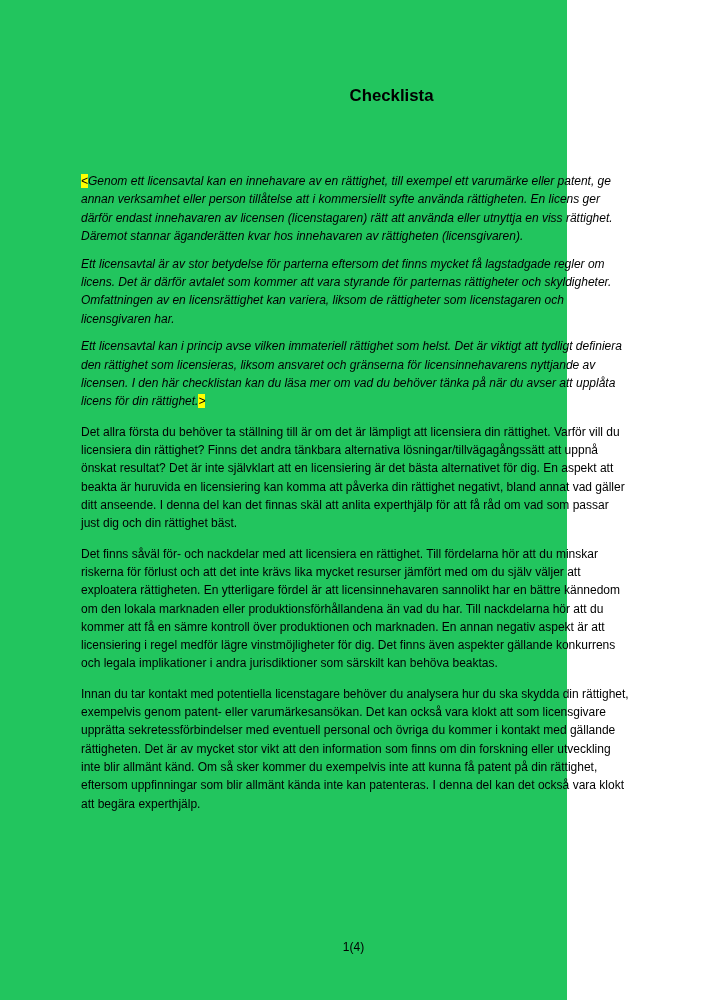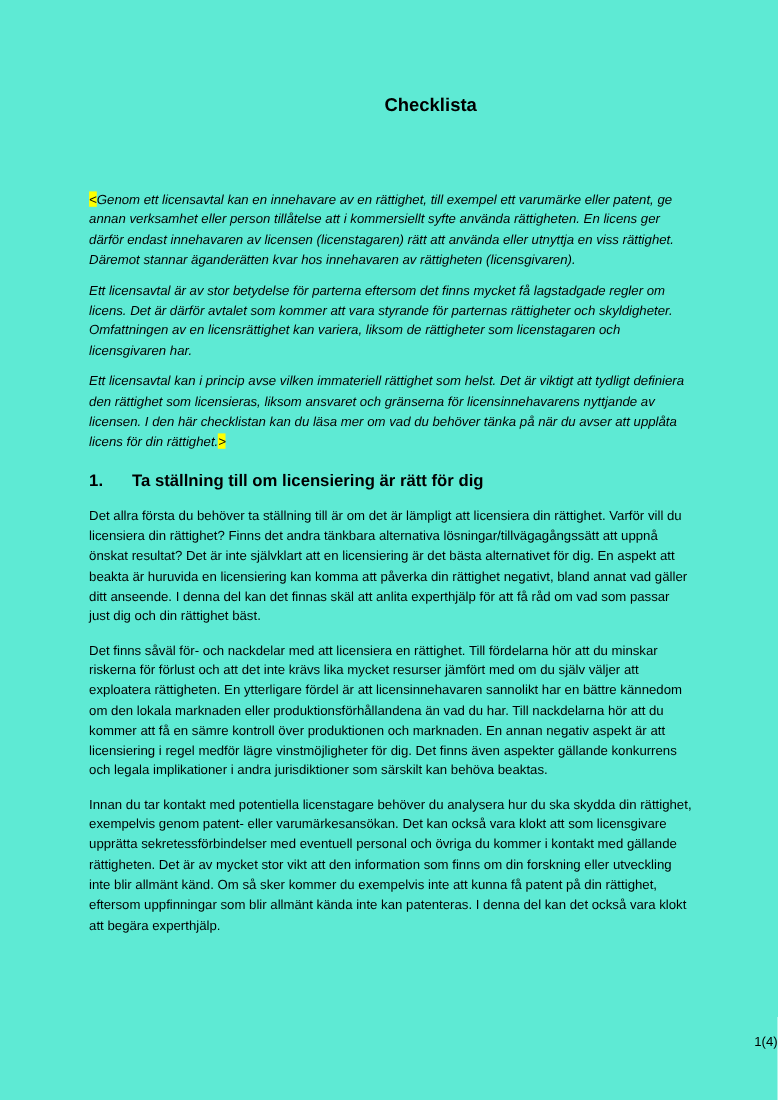--- a/index.html
+++ b/index.html
@@ -9,23 +9,23 @@
   body {
     width: 707px;
     height: 1000px;
     font-family: "Liberation Sans", "DejaVu Sans", sans-serif;
     color: #000000;
     position: relative;
     overflow: hidden;
   }
   .page {
     position: relative;
-    width: 707px;
+    width: 567px;
     height: 1000px;
-    background: #5eead4;
+    background: #22c55e;
   }
   
   .title-block {
     padding-top: 86px;
     margin-left: 81px;
     width: 621px;
     text-align: center;
   }
   .doc-title {
     font-size: 16.8px;
@@ -64,21 +64,21 @@
   }
   .sec-num {
     display: inline-block;
     width: 39px;
   }
   .page-footer {
     position: absolute;
     left: 0;
     top: 940px;
     width: 707px;
-    text-align: right;
+    text-align: center;
     font-size: 12px;
     line-height: 15px;
   }
 </style>
 </head>
 <body>
 
 <div class="page">
 
   <header class="title-block">
@@ -87,21 +87,20 @@
 
   <main class="content">
 
     <section>
       <p class="intro"><span class="hl">&lt;</span><span>Genom ett licensavtal kan en innehavare av en rättighet, till exempel ett varumärke eller patent, ge annan verksamhet eller person tillåtelse att i kommersiellt syfte använda rättigheten. En licens ger därför endast innehavaren av licensen (licenstagaren) rätt att använda eller utnyttja en viss rättighet. Däremot stannar äganderätten kvar hos innehavaren av rättigheten (licensgivaren).</span></p>
       <p class="intro">Ett licensavtal är av stor betydelse för parterna eftersom det finns mycket få lagstadgade regler om licens. Det är därför avtalet som kommer att vara styrande för parternas rättigheter och skyldigheter. Omfattningen av en licensrättighet kan variera, liksom de rättigheter som licenstagaren och licensgivaren har.</p>
       <p class="intro"><span>Ett licensavtal kan i princip avse vilken immateriell rättighet som helst. Det är viktigt att tydligt definiera den rättighet som licensieras, liksom ansvaret och gränserna för licensinnehavarens nyttjande av licensen. I den här checklistan kan du läsa mer om vad du behöver tänka på när du avser att upplåta licens för din rättighet.</span><span class="hl">&gt;</span></p>
     </section>
 
     <section>
-      <h2 class="section-heading"><span class="sec-num">1.</span><span>Ta ställning till om licensiering är rätt för dig</span></h2>
       <p class="body-par">Det allra första du behöver ta ställning till är om det är lämpligt att licensiera din rättighet. Varför vill du licensiera din rättighet? Finns det andra tänkbara alternativa lösningar/tillvägagångssätt att uppnå önskat resultat? Det är inte självklart att en licensiering är det bästa alternativet för dig. En aspekt att beakta är huruvida en licensiering kan komma att påverka din rättighet negativt, bland annat vad gäller ditt anseende. I denna del kan det finnas skäl att anlita experthjälp för att få råd om vad som passar just dig och din rättighet bäst.</p>
       <p class="body-par">Det finns såväl för- och nackdelar med att licensiera en rättighet. Till fördelarna hör att du minskar riskerna för förlust och att det inte krävs lika mycket resurser jämfört med om du själv väljer att exploatera rättigheten. En ytterligare fördel är att licensinnehavaren sannolikt har en bättre kännedom om den lokala marknaden eller produktionsförhållandena än vad du har. Till nackdelarna hör att du kommer att få en sämre kontroll över produktionen och marknaden. En annan negativ aspekt är att licensiering i regel medför lägre vinstmöjligheter för dig. Det finns även aspekter gällande konkurrens och legala implikationer i andra jurisdiktioner som särskilt kan behöva beaktas.</p>
     </section>
 
     <section>
       <p class="body-par">Innan du tar kontakt med potentiella licenstagare behöver du analysera hur du ska skydda din rättighet, exempelvis genom patent- eller varumärkesansökan. Det kan också vara klokt att som licensgivare upprätta sekretessförbindelser med eventuell personal och övriga du kommer i kontakt med gällande rättigheten. Det är av mycket stor vikt att den information som finns om din forskning eller utveckling inte blir allmänt känd. Om så sker kommer du exempelvis inte att kunna få patent på din rättighet, eftersom uppfinningar som blir allmänt kända inte kan patenteras. I denna del kan det också vara klokt att begära experthjälp.</p>
     </section>
 
   </main>
 

